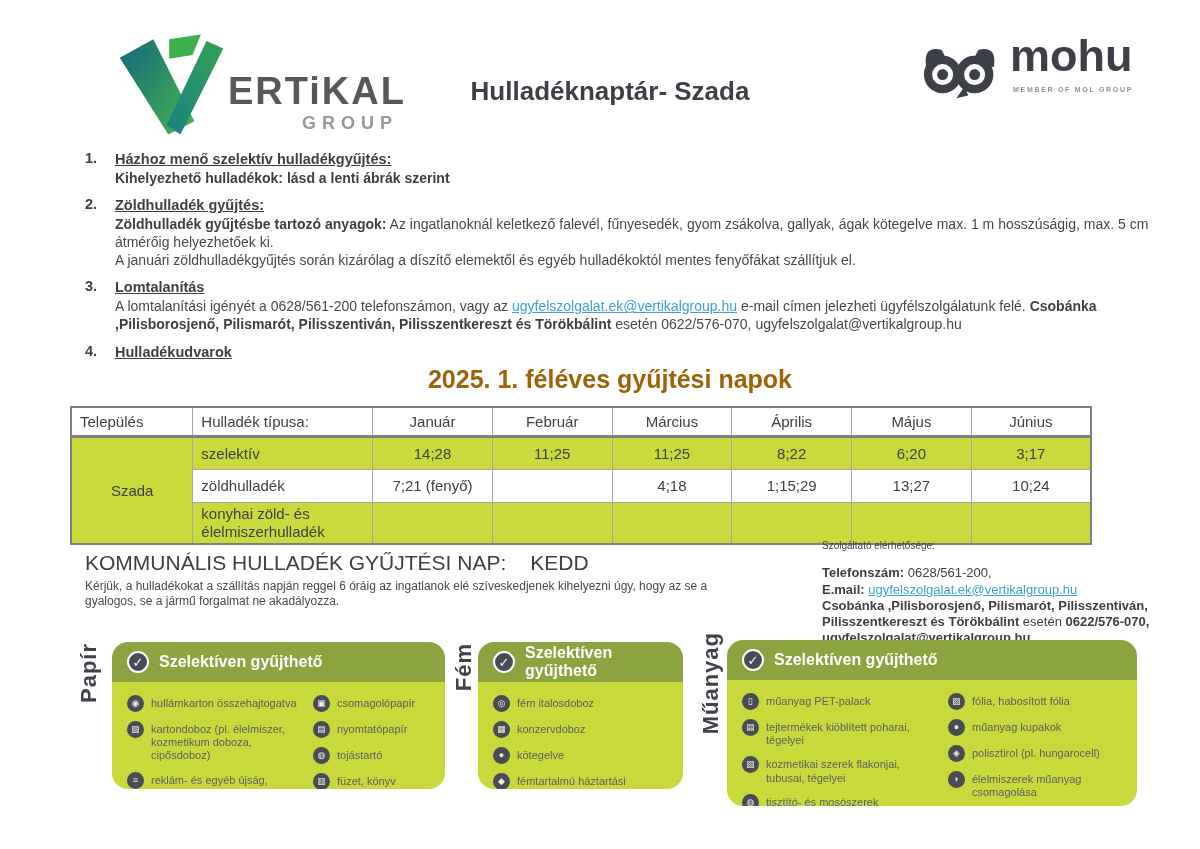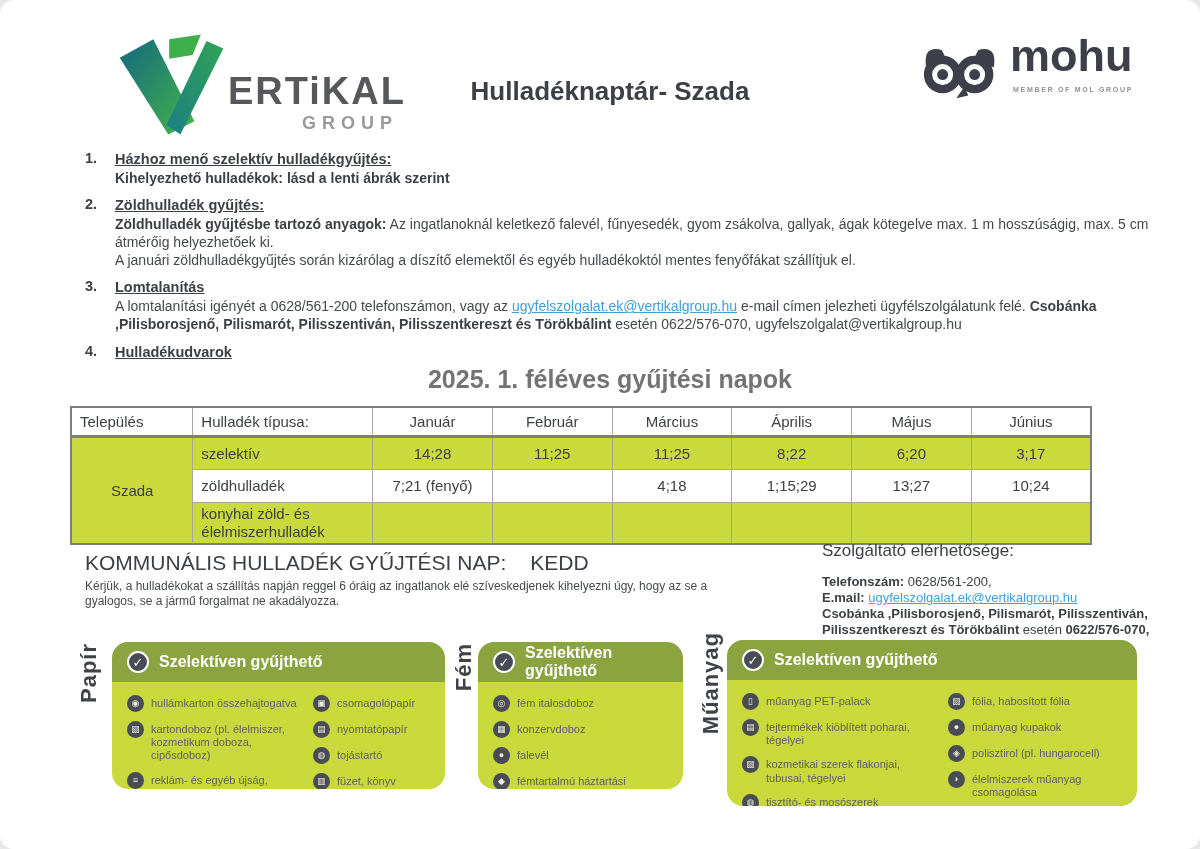--- a/index.html
+++ b/index.html
@@ -1,21 +1,20 @@
 <!DOCTYPE html>
 <html><head>
 <meta charset="utf-8">
 <style>
   * { margin:0; padding:0; box-sizing:border-box; }
   html,body { background:#e8e8e8; }
   #page {
     position:relative; width:1200px; height:849px; background:#ffffff;
     font-family:"Liberation Sans", sans-serif; color:#3c3f45; overflow:hidden;
     margin:0 auto;
-    border-radius:14px;
   }
   
   .vertikal-logo { position:absolute; left:116px; top:33px; width:310px; height:106px; }
   .v-mark { position:absolute; left:0; top:0; width:112px; height:102px; }
   .vertikal-word { position:absolute; left:112px; top:37px; font-size:38px; font-weight:800; color:#57585b; letter-spacing:2px; }
   .vertikal-group { position:absolute; left:186px; top:80px; font-size:18px; font-weight:700; color:#97999c; letter-spacing:6px; }
   .page-title { position:absolute; left:400px; top:76px; width:420px; text-align:center; font-size:26px; font-weight:600; color:#3c3f45; }
   .mohu-logo { position:absolute; left:918px; top:36px; width:240px; height:70px; }
   .owl { position:absolute; left:0; top:2px; width:84px; height:64px; }
   .mohu-word { position:absolute; left:92px; top:-6px; font-size:45px; font-weight:800; color:#3d4048; letter-spacing:0px; }
@@ -23,38 +22,38 @@
   
   .sections { position:absolute; left:85px; top:150px; width:1068px; }
   .section { display:flex; margin-bottom:9px; }
   .snum { width:30px; font-weight:700; font-size:14.5px; color:#3c3f45; flex:0 0 30px; }
   .sbody { flex:1; font-size:14px; color:#45484e; line-height:1.3; }
   .sheading { font-weight:700; text-decoration:underline; color:#3c3f45; font-size:14.5px; }
   .bold { font-weight:700; color:#3c3f45; }
   .link { color:#3f9fd8; text-decoration:underline; cursor:pointer; }
   .ulink { text-decoration:underline; }
   
-  .cal-title { position:absolute; left:390px; top:365px; width:440px; text-align:center; font-size:25px; font-weight:600; color:#737373; }
+  .cal-title { position:absolute; left:390px; top:365px; width:440px; text-align:center; font-size:25px; font-weight:600; color:#a16207; }
   table.cal { position:absolute; left:70px; top:406px; width:1022px; border-collapse:collapse; border:2px solid #7f7f7f; }
   table.cal th, table.cal td { border:1px solid #a6a6a6; font-size:15px; font-weight:400; color:#3c3f45; }
   table.cal thead th { height:29px; border-bottom:3px solid #7f7f7f; }
   th.left, td.left { text-align:left; padding-left:8px; }
   td.center, th.center { text-align:center; }
   tr.hl td { background:#cada3c; }
   tr.row { height:33px; }
   tr.row3 { height:40px; }
   td.settlement { background:#ffffff; font-weight:700; text-align:center; }
   td.type3 { font-size:11.5px; line-height:1.2; padding-top:2px; padding-bottom:2px; }
   
   .communal { position:absolute; left:85px; top:551px; width:672px; }
   .communal-line { font-size:21px; color:#3c3f45; }
   .communal-day { margin-left:24px; }
   .communal-note { font-size:12px; color:#45484e; margin-top:4px; line-height:1.27; }
   .provider { position:absolute; left:822px; top:540px; width:350px; font-size:13px; line-height:1.24; color:#3c3f45; }
-  .provider-title { margin-bottom:13px; font-size:17px; }
+  .provider-title { margin-bottom:13px; font-size:10px; }
   
   .side-label { position:absolute; writing-mode:vertical-rl; transform:rotate(180deg); font-size:22px; font-weight:700; color:#3f4349; letter-spacing:1px; }
   .panel { position:absolute; border-radius:16px; overflow:hidden; display:flex; flex-direction:column; }
   .panel-head { background:#8ca440; height:40px; flex:0 0 40px; display:flex; align-items:center; padding:0 15px; gap:10px; }
   .check { width:22px; height:22px; border-radius:50%; background:#4a4c55; border:2px solid #ffffff; color:#ffffff; font-size:13px; line-height:1; display:flex; align-items:center; justify-content:center; flex:0 0 22px; }
   .head-label { color:#ffffff; font-weight:700; font-size:16px; }
   .panel-body { background:#c9d93b; flex:1; display:flex; gap:8px; padding:13px 10px 10px 15px; }
   .panel-col { display:flex; flex-direction:column; gap:9px; }
   .item { display:flex; align-items:flex-start; gap:7px; font-size:11px; color:#5d6065; line-height:1.2; }
   .ic { flex:0 0 17px; width:17px; height:17px; border-radius:50%; background:#4a4c55; color:#eceddc; font-size:9px; line-height:1; display:flex; align-items:center; justify-content:center; }
@@ -258,21 +257,21 @@
         <div class="item">
             <span class="ic">◎</span>
             <span class="txt">fém italosdoboz</span>
           </div>
         <div class="item">
             <span class="ic">▦</span>
             <span class="txt">konzervdoboz</span>
           </div>
         <div class="item">
             <span class="ic">●</span>
-            <span class="txt">falevél</span>
+            <span class="txt">kötegelve</span>
           </div>
         <div class="item">
             <span class="ic">◆</span>
             <span class="txt">fémtartalmú háztartási eszközök</span>
           </div>
       </div>
     </div>
   </div>
 
   <div class="side-label" style="left:698px; top:632px;">Műanyag</div>

